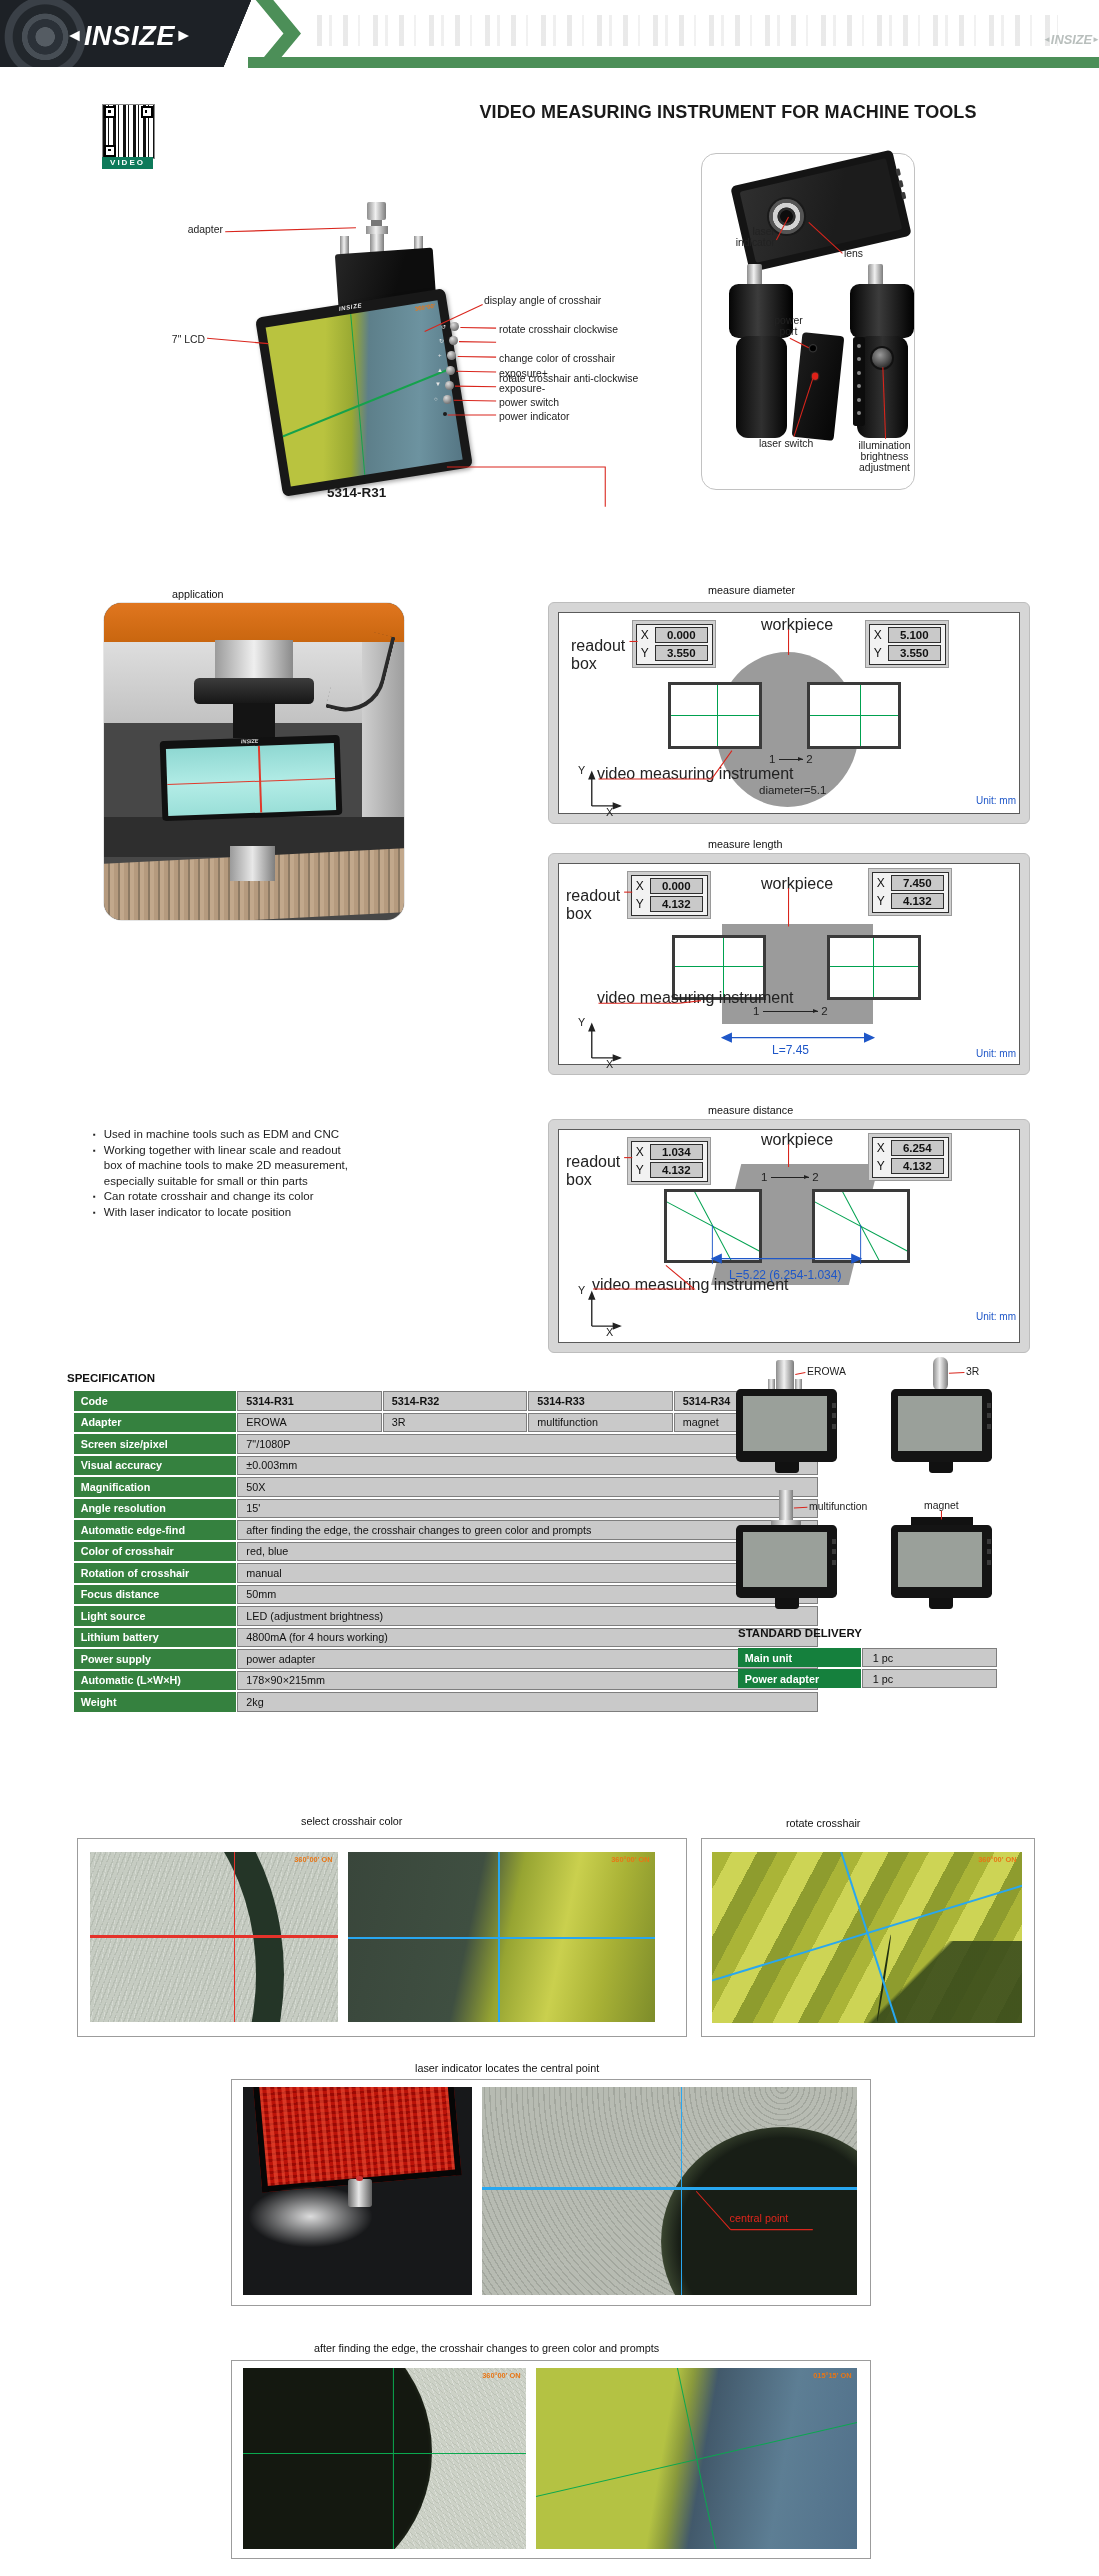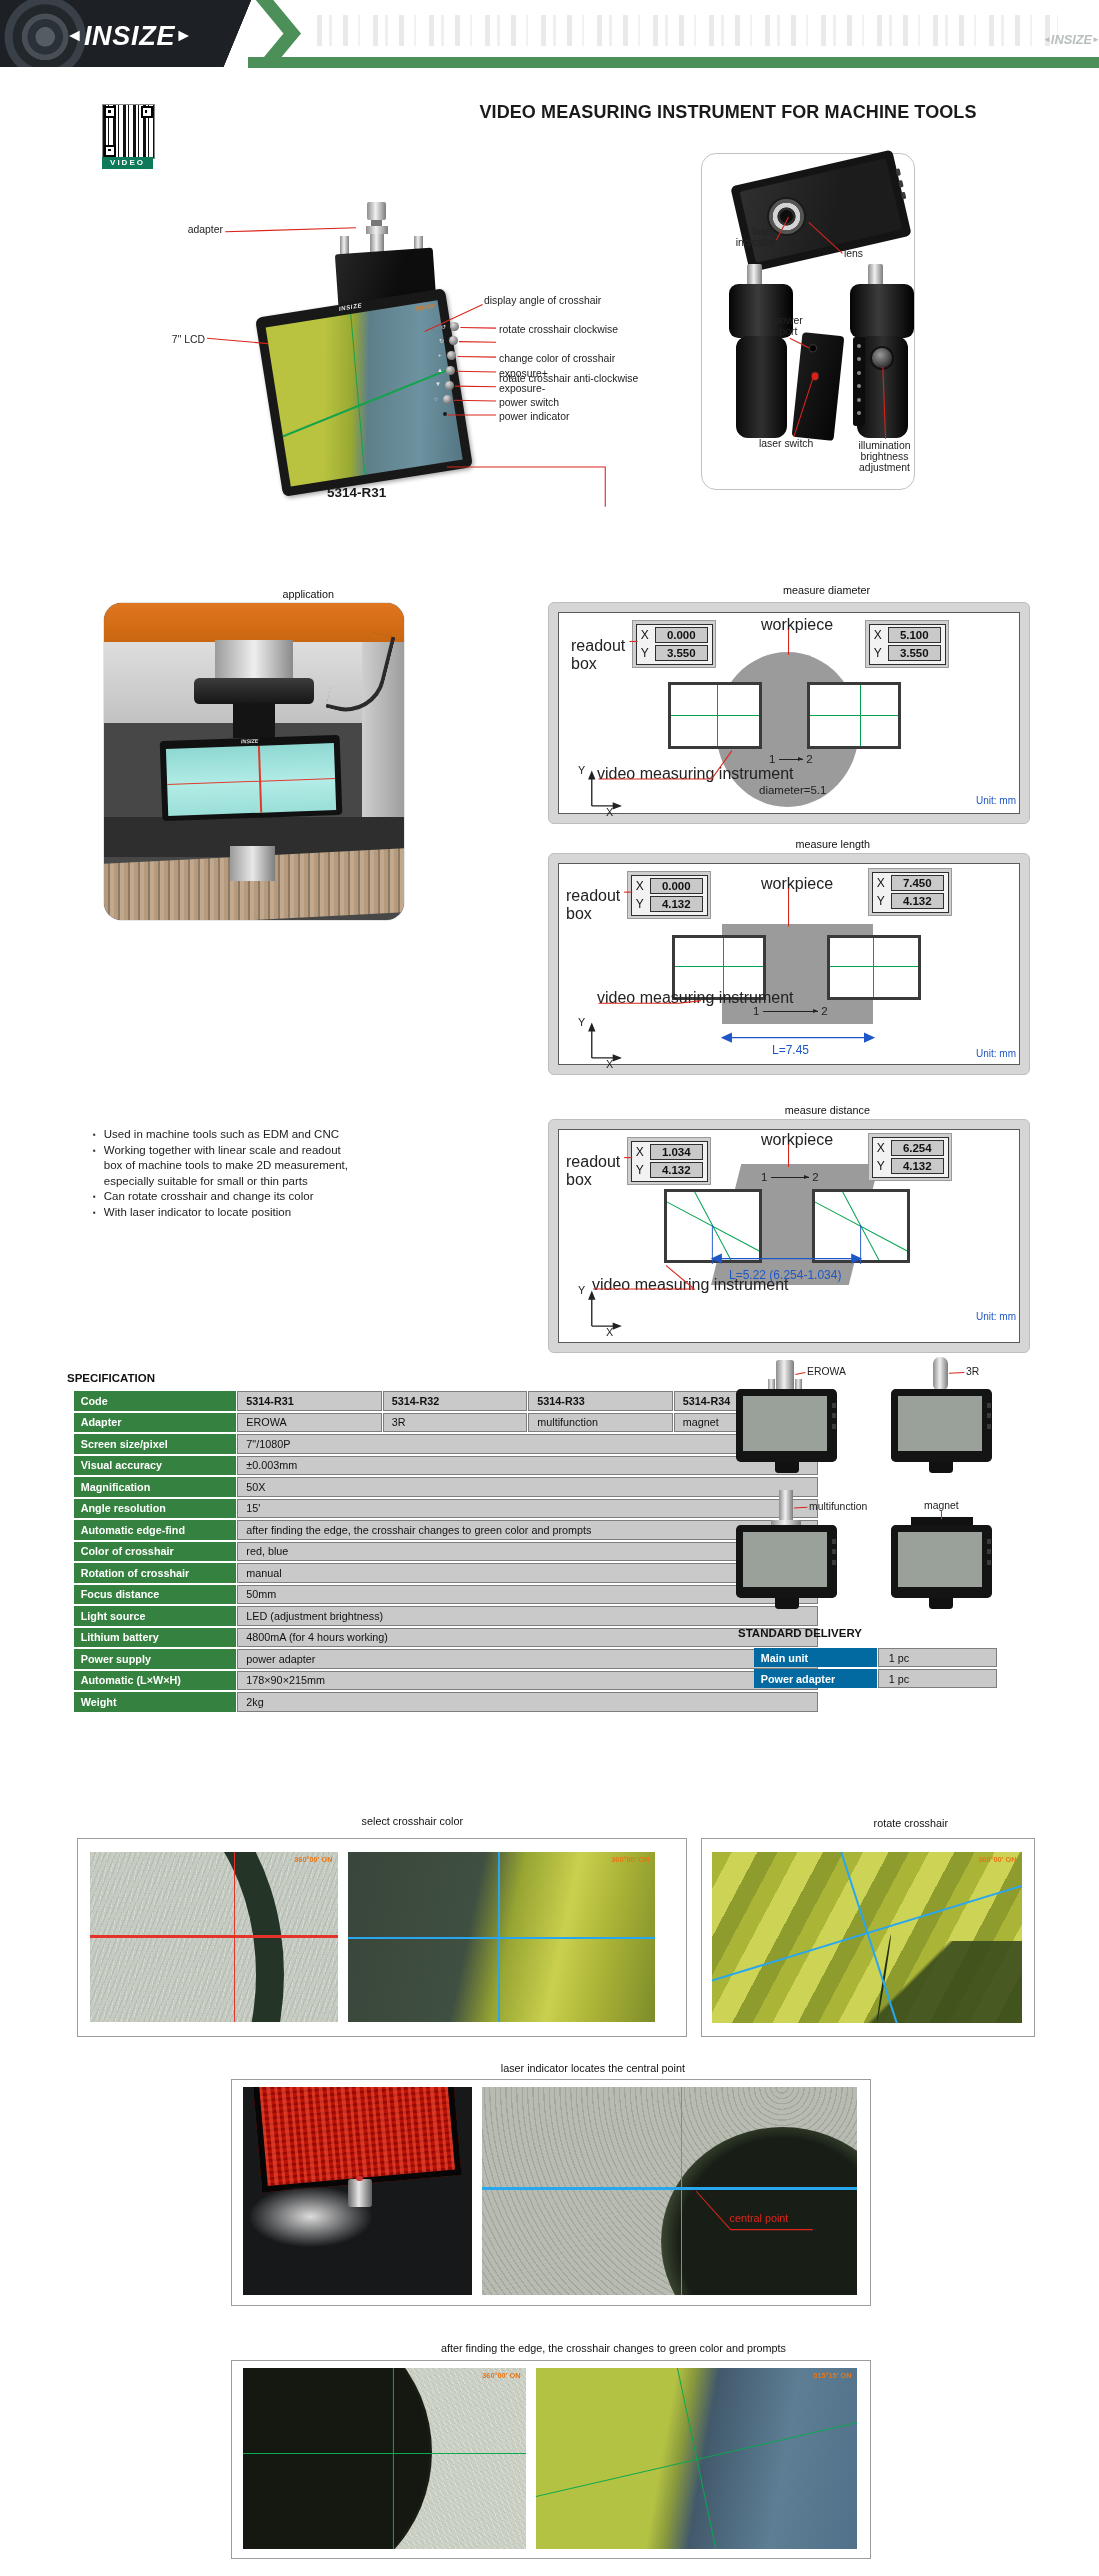--- a/index.html
+++ b/index.html
@@ -66,21 +66,21 @@
         repeating-linear-gradient(0deg,rgba(255,255,255,.06) 0 2.7px,transparent 2.7px 6.7px);border-radius:12px;}
   .remote{left:797px;top:334px;width:42px;height:105px;background:linear-gradient(100deg,#1c1c1c,#060606);
       transform:rotate(6deg);border-radius:4px;}
   .remote .port{position:absolute;left:9.4px;top:12px;width:6px;height:6px;border-radius:50%;background:#000;box-shadow:0 0 0 1.3px #333;}
   .remote .laser-btn{position:absolute;left:13.5px;top:39px;width:6.7px;height:6.7px;border-radius:50%;background:#e02018;box-shadow:0 0 2px #ff5544;}
   .knob{left:872px;top:348px;width:20px;height:20px;border-radius:50%;
       background:radial-gradient(circle at 40% 35%,#9a9a9a,#2e2e2e 75%);box-shadow:0 0 0 2px #111;}
   .strip{left:853px;top:337px;width:12px;height:89px;background:#0c0c0c;border-radius:2.7px;}
   .strip b{position:absolute;left:4px;width:4px;height:4px;border-radius:50%;background:#888;}
   
-  .sec-title{font-size:10.8px;color:#111;text-align:right;}
+  .sec-title{font-size:10.8px;color:#111;text-align:left;}
   .app-photo{left:104px;top:603px;width:300px;height:317px;border-radius:17.5px;overflow:hidden;
       background:#474747;box-shadow:0 0 0 0.7px #ddd;}
   .app-photo .top-orange{position:absolute;left:0;top:0;width:100%;height:39px;background:linear-gradient(#e0761f,#c9660f);}
   .app-photo .machine{position:absolute;left:0;top:39px;width:100%;height:81px;background:linear-gradient(#dedede,#c2c2c2);}
   .app-photo .colR{position:absolute;right:0;top:39px;width:14%;height:62%;background:linear-gradient(90deg,#cfcfcf,#9e9e9e);}
   .app-photo .cable{position:absolute;right:6%;top:27px;width:47px;height:81px;border:4.7px solid #2a2a2a;
       border-top:none;border-left:none;border-radius:0 0 40px 0;transform:rotate(14deg);}
   .app-photo .spindle{position:absolute;left:37%;top:37px;width:26%;height:42px;background:linear-gradient(90deg,#9b9b9b,#efefef 50%,#8a8a8a);}
   .app-photo .chuck{position:absolute;left:30%;top:75px;width:40%;height:25.6px;border-radius:5.4px;background:linear-gradient(#3c3c3c,#161616);}
   .app-photo .blockA{position:absolute;left:43%;top:100px;width:14%;height:35px;background:#141414;}
@@ -125,22 +125,22 @@
   .sec-head{font-size:11.5px;font-weight:bold;color:#111;}
   .spec-table{left:74px;top:1391px;width:744px;display:flex;flex-direction:column;gap:2px;}
   .spec-row{display:flex;gap:1.3px;height:19.5px;}
   .spec-label{width:162px;flex:none;background:#35813f;color:#fff;font-weight:bold;font-size:10.8px;
       display:flex;align-items:center;padding-left:6.7px;box-sizing:border-box;}
   .spec-val{flex:1;background:#c9c9c9;border:0.7px solid #7e7e7e;font-size:10.8px;display:flex;
       align-items:center;padding-left:8px;box-sizing:border-box;color:#111;}
   .spec-val.b{font-weight:bold;}
   .dlv-table{left:738px;top:1648px;width:259px;display:flex;flex-direction:column;gap:2px;}
   .dlv-row{display:flex;gap:1.3px;height:19px;}
-  .dlv-label{width:123px;flex:none;background:#0369a1;color:#fff;font-weight:bold;font-size:10.8px;
-      display:flex;align-items:center;padding-left:6.7px;box-sizing:border-box;margin-left:16px;}
+  .dlv-label{width:123px;flex:none;background:#15803d;color:#fff;font-weight:bold;font-size:10.8px;
+      display:flex;align-items:center;padding-left:6.7px;box-sizing:border-box;}
   .dlv-val{flex:1;background:#c9c9c9;border:0.7px solid #7e7e7e;font-size:10.8px;display:flex;
       align-items:center;padding-left:9.4px;box-sizing:border-box;color:#111;}
   
   .adp-mon{width:101px;height:73px;background:#141414;border-radius:4.7px;}
   .adp-mon .scr{position:absolute;left:7.4px;top:6.7px;right:10px;bottom:10.8px;background:#9aa09a;}
   .adp-mon .bump{position:absolute;right:1.3px;width:3.4px;height:5.4px;background:#3a3a3a;}
   .adp-foot{width:24px;height:10.8px;background:#111;border-radius:0 0 3.4px 3.4px;}
   
   .pbox{background:#fff;border:1.3px solid #9c9c9c;}
   .photo{overflow:hidden;}

